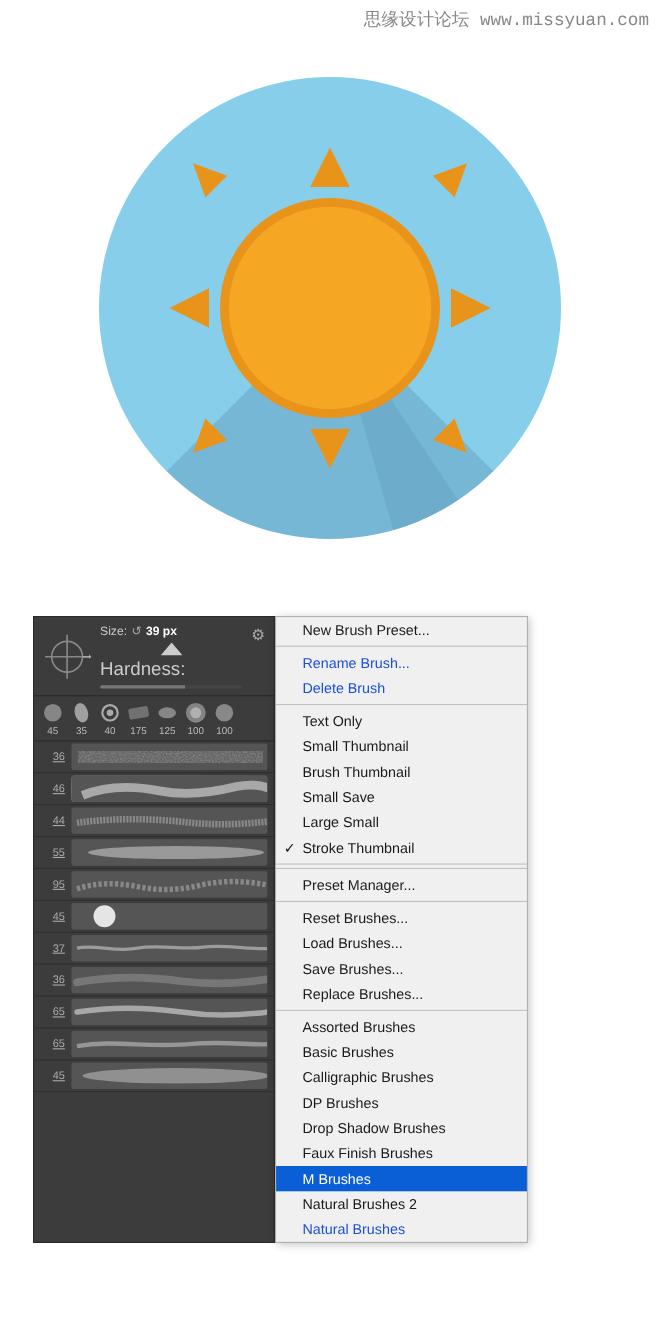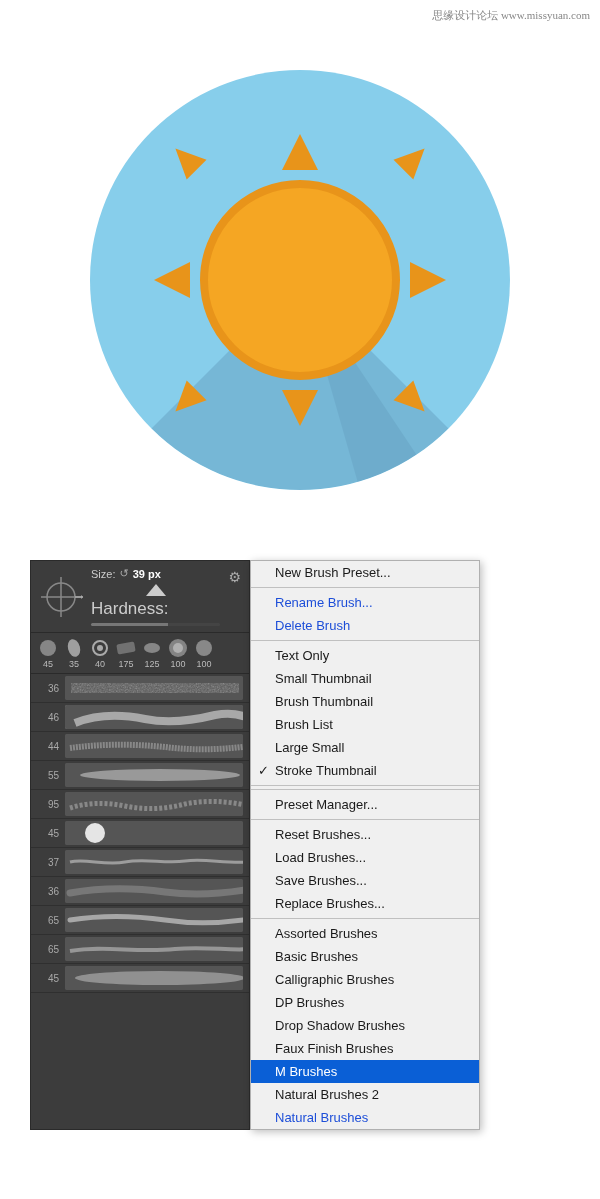--- a/index.html
+++ b/index.html
@@ -9,23 +9,23 @@
       background: #ffffff;
       font-family: -apple-system, BlinkMacSystemFont, 'Helvetica Neue', Arial, sans-serif;
       overflow-x: hidden;
     }
 
     
     .watermark {
       position: absolute;
       top: 8px;
       right: 10px;
-      font-size: 11px;
+      font-size: 16px;
       color: #888;
-      font-family: Liberation Serif, serif;
+      font-family: Liberation Mono, monospace;
     }
 
     
     .sun-section {
       width: 600px;
       height: 560px;
       background: #ffffff;
       display: flex;
       align-items: center;
       justify-content: center;
@@ -245,20 +245,21 @@
       border-bottom: 1px solid #2f2f2f;
       cursor: pointer;
     }
 
     .ps-brush-num {
       color: #aaa;
       font-size: 10px;
       width: 22px;
       text-align: right;
       flex-shrink: 0;
+      text-decoration: underline;
     }
 
     .ps-brush-stroke {
       flex: 1;
       height: 24px;
       background: #555;
       border-radius: 2px;
       overflow: hidden;
       position: relative;
     }
@@ -563,21 +564,21 @@
 
     <div class="context-menu" id="context-menu-container">
     <div class="menu-item">New Brush Preset...</div>
         <div class="menu-separator"></div>
         <div class="menu-item disabled">Rename Brush...</div>
         <div class="menu-item disabled">Delete Brush</div>
         <div class="menu-separator"></div>
         <div class="menu-item">Text Only</div>
         <div class="menu-item">Small Thumbnail</div>
         <div class="menu-item">Brush Thumbnail</div>
-        <div class="menu-item">Brush List</div>
+        <div class="menu-item">Small Save</div>
         <div class="menu-item">Large Small</div>
         <div class="menu-item checked">Stroke Thumbnail</div>
         <div class="menu-separator"></div>
         <div class="menu-separator"></div>
         <div class="menu-item">Preset Manager...</div>
         <div class="menu-separator"></div>
         <div class="menu-item">Reset Brushes...</div>
         <div class="menu-item">Load Brushes...</div>
         <div class="menu-item">Save Brushes...</div>
         <div class="menu-item">Replace Brushes...</div>

